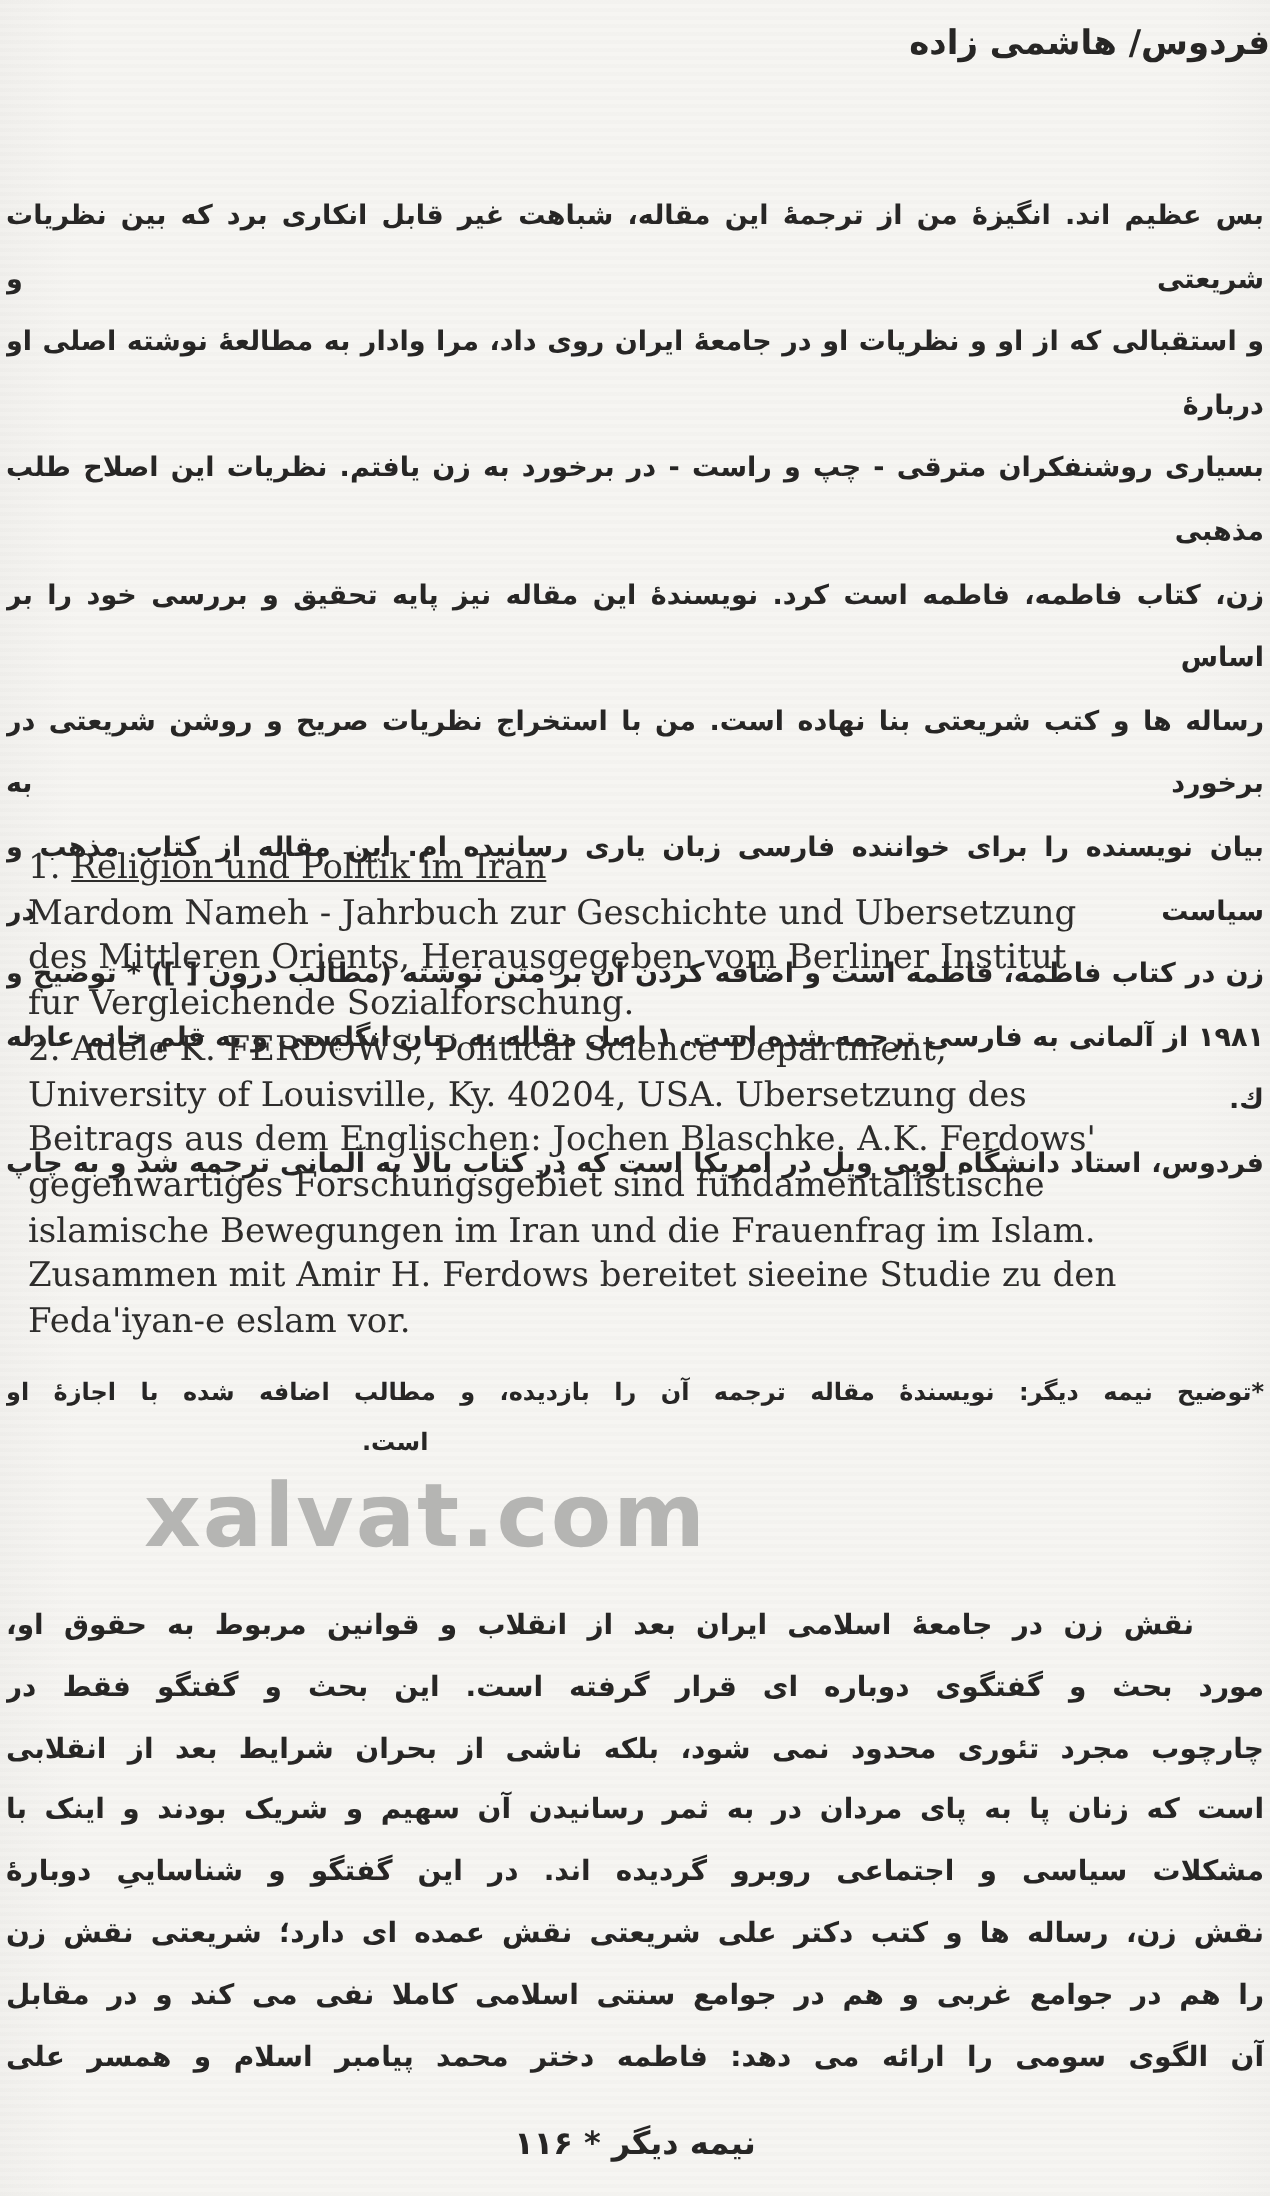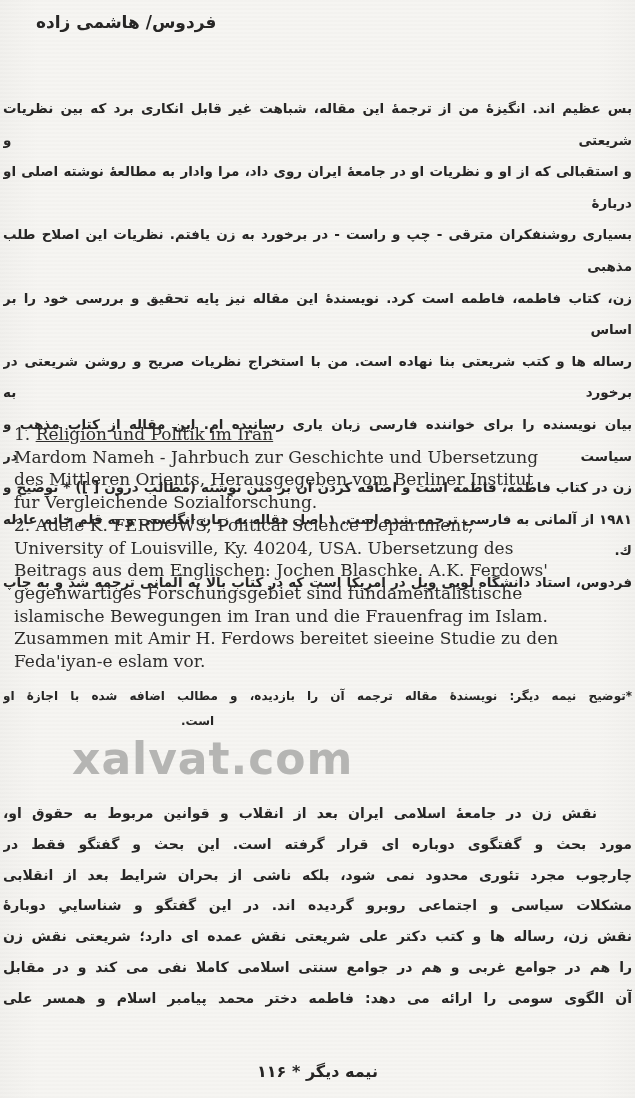--- a/index.html
+++ b/index.html
@@ -17,24 +17,23 @@
       linear-gradient(90deg, #f1f0ed 0%, #f6f5f2 6%, #f6f5f2 94%, #f2f1ee 100%);
   }
   .fa {
     direction: rtl;
     font-family: "DejaVu Sans", sans-serif;
     font-weight: bold;
     color: #272625;
   }
   .header {
     position: absolute; top: 12px; left: 0; right: 0;
-    text-align: left;
+    text-align: right;
     font-size: 17px;
     letter-spacing: 0.5px;
-    margin-left: 36px;
   }
   .para { position: absolute; left: 3px; right: 3px; }
   .para1 { top: 93px; font-size: 13.5px; }
   .para1 .ln { line-height: 31.6px; }
   .para2 { top: 798px; font-size: 14px; }
   .para2 .ln { line-height: 30.8px; }
   .ln {
     text-align: justify;
     text-align-last: justify;
     white-space: normal;
@@ -110,20 +109,21 @@
     <div class="ln">*توضیح  نیمه دیگر: نویسندهٔ مقاله ترجمه آن را بازدیده، و مطالب اضافه شده با اجازهٔ او</div>
     <div class="ln ln2">است.</div>
   </div>
 
   <div class="watermark">xalvat.com</div>
 
   <div class="para para2 fa">
     <div class="ln indent">نقش زن در جامعهٔ اسلامی ایران بعد از انقلاب و قوانین مربوط به حقوق او،</div>
     <div class="ln">مورد بحث و گفتگوی دوباره ای قرار گرفته است. این بحث و گفتگو فقط در</div>
     <div class="ln">چارچوب مجرد تئوری محدود نمی شود، بلکه ناشی از بحران شرایط بعد از انقلابی</div>
+    <div class="ln">است که زنان پا به پای مردان در به ثمر رسانیدن آن سهیم و شریک بودند و اینک با</div>
     <div class="ln">مشکلات سیاسی و اجتماعی روبرو گردیده اند. در این گفتگو و شناساییِ دوبارهٔ</div>
     <div class="ln">نقش زن، رساله ها و کتب دکتر علی شریعتی نقش عمده ای دارد؛ شریعتی نقش زن</div>
     <div class="ln">را هم در جوامع غربی و هم در جوامع سنتی اسلامی کاملا نفی می کند و در مقابل</div>
     <div class="ln">آن الگوی سومی را ارائه می دهد:  فاطمه دختر محمد پیامبر اسلام و همسر علی</div>
   </div>
 
   <div class="footer fa">نیمه دیگر * ۱۱۶</div>
 
 </div>
 

